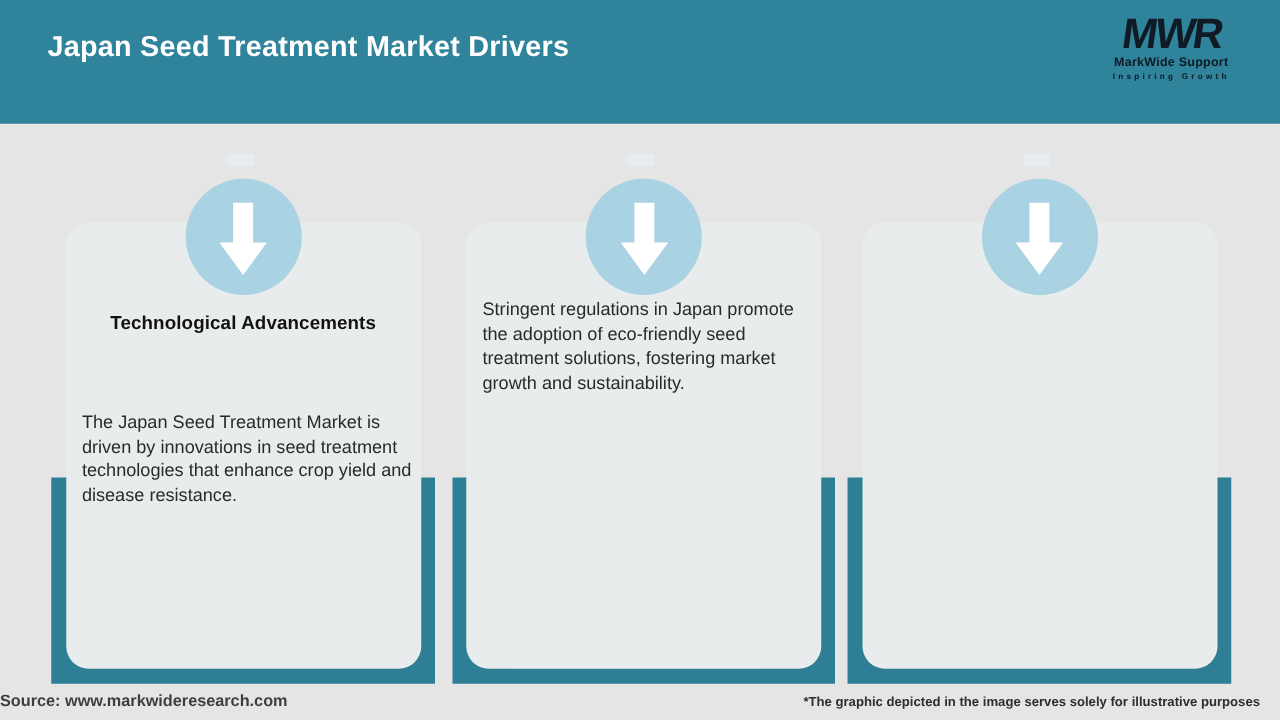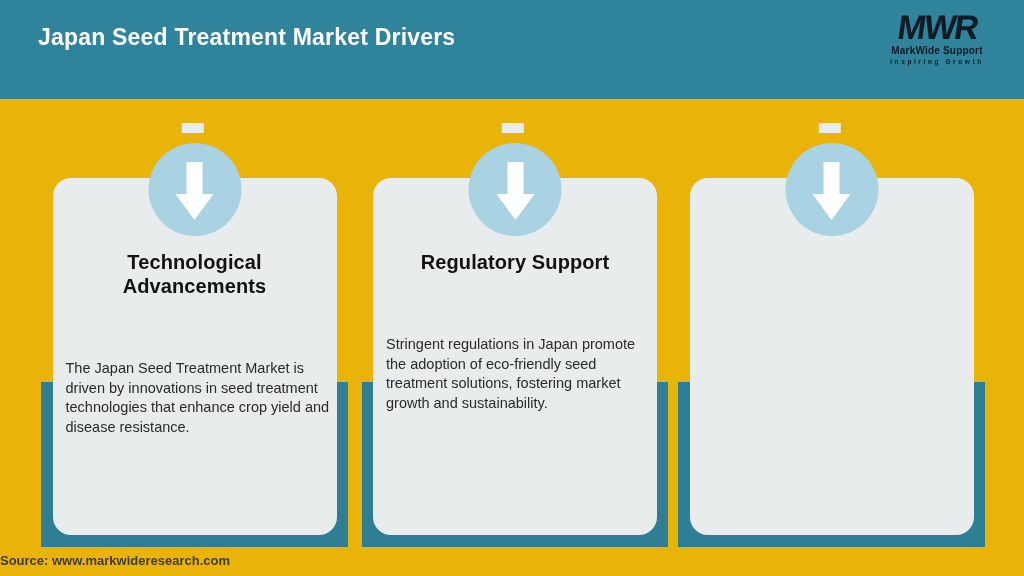--- a/index.html
+++ b/index.html
@@ -8,21 +8,21 @@
     width: 1024px;
     height: 576px;
     background: #ffffff;
     font-family: "Liberation Sans", sans-serif;
     overflow: hidden;
   }
   .page {
     position: relative;
     width: 1024px;
     height: 576px;
-    background: #eab308;
+    background: #e5e5e5;
   }
   
   .header {
     position: absolute;
     top: 0; left: 0;
     width: 1024px;
     height: 99px;
     background: var(--header-bg, #2F839B);
   }
   .page-title {
@@ -115,21 +115,21 @@
     z-index: 3;
     display: flex;
     align-items: center;
     justify-content: center;
   }
   .arrow-badge svg { display: block; margin-top: 2px; }
 
   .card-title {
     margin: 72px 8px 0 8px;
     text-align: center;
-    font-size: 20px;
+    font-size: 15px;
     font-weight: 700;
     color: var(--title-text, #121212);
     letter-spacing: 0.1px;
     line-height: 1.2;
   }
   .card-body {
     margin: 61px 12px 0 13px;
     font-size: 14.5px;
     line-height: 19.5px;
     color: var(--body-text, #2A2A2A);
@@ -185,21 +185,20 @@
         <svg width="38" height="58" viewBox="0 0 38 58">
             <polygon points="11,0 27,0 27,32 38,32 19,58 0,32 11,32" fill="#ffffff"></polygon>
           </svg>
       </span>
     </div>
   </div>
 
   <div class="column col-2">
     <div class="backer"></div>
     <div class="card">
-      <div class="card-title">Regulatory Support</div>
       <div class="card-body">Stringent regulations in Japan promote
 the adoption of eco-friendly seed
 treatment solutions, fostering market
 growth and sustainability.</div>
     </div>
     <div class="arrow-tab"></div>
     <div class="arrow-badge">
       <span>
         <svg width="38" height="58" viewBox="0 0 38 58">
             <polygon points="11,0 27,0 27,32 38,32 19,58 0,32 11,32" fill="#ffffff"></polygon>
@@ -216,14 +215,15 @@
     <div class="arrow-badge">
       <span>
         <svg width="38" height="58" viewBox="0 0 38 58">
             <polygon points="11,0 27,0 27,32 38,32 19,58 0,32 11,32" fill="#ffffff"></polygon>
           </svg>
       </span>
     </div>
   </div>
 
   <div class="footer-source">Source: www.markwideresearch.com</div>
+  <div class="footer-disclaimer">*The graphic depicted in the image serves solely for illustrative purposes</div>
 
 </div>
 
 </body></html>

